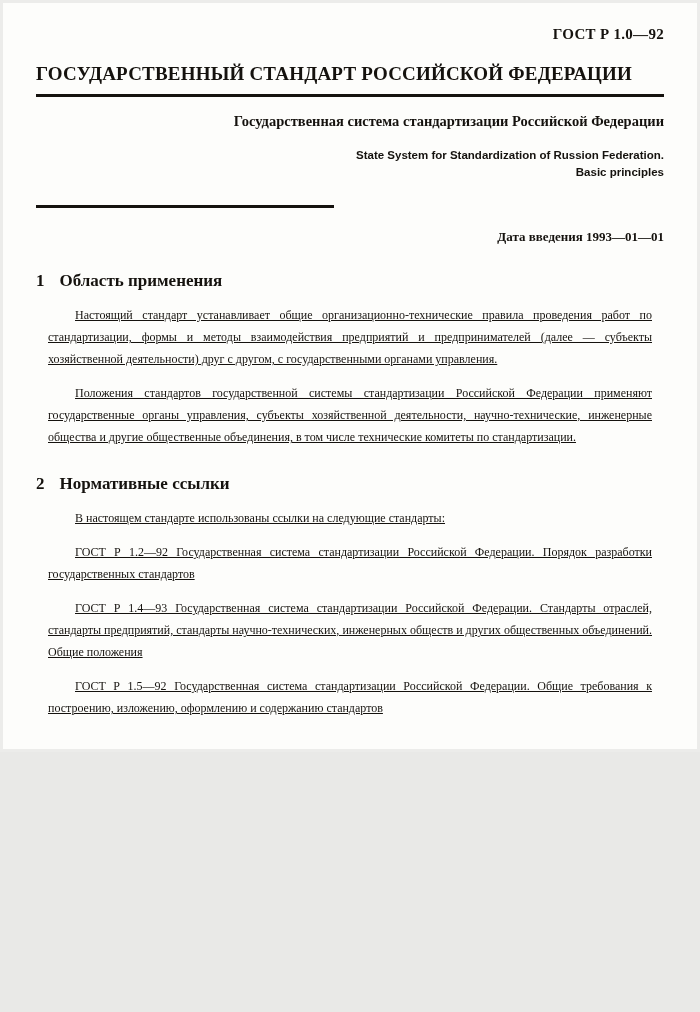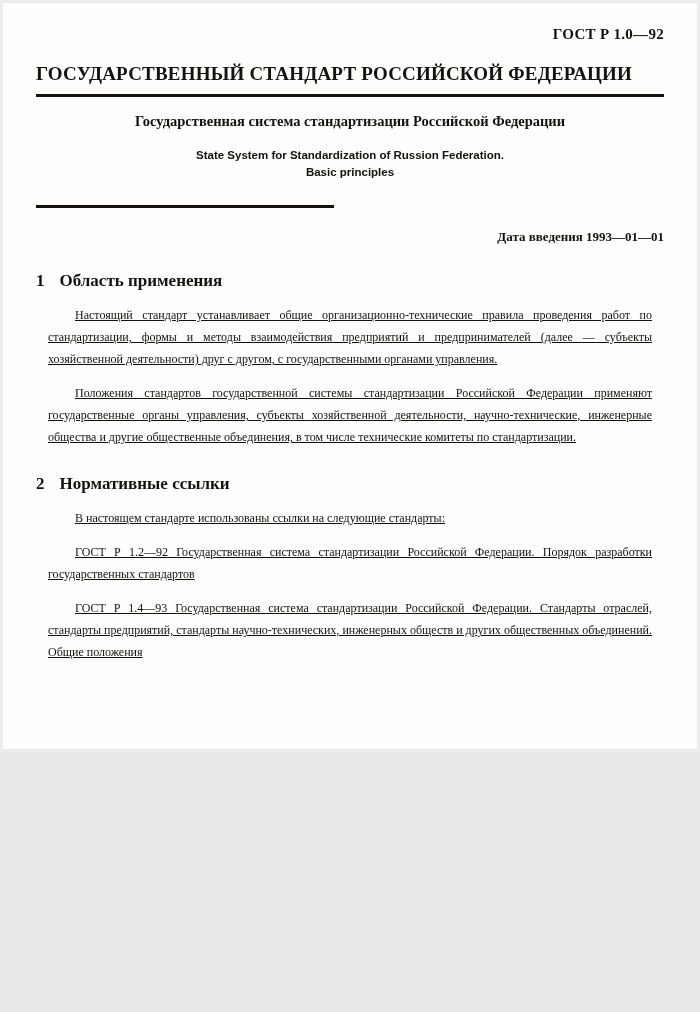--- a/index.html
+++ b/index.html
@@ -41,21 +41,21 @@
   }
   .rule-short {
     width: 298px;
     height: 3px;
     background: #15120e;
     border: none;
     margin: 24px 0 0 0;
   }
   .title-block {
     margin-top: 15px;
-    text-align: center;
+    text-align: right;
   }
   .tb-ru {
     font-weight: bold;
     font-size: 14.5px;
     line-height: 19px;
   }
   .tb-en {
     font-family: "Liberation Sans", "DejaVu Sans", sans-serif;
     font-weight: bold;
     font-size: 11.5px;
@@ -139,20 +139,21 @@
   </div>
 
   <h2 class="section-heading">
     <span class="h-num">2</span><span>Нормативные ссылки</span>
   </h2>
 
   <div class="body-text">
     <p>В настоящем стандарте использованы ссылки на следующие стандарты:</p>
     <p>ГОСТ Р 1.2—92 Государственная система стандартизации Российской Федерации. Порядок разработки государственных стандартов</p>
     <p>ГОСТ Р 1.4—93 Государственная система стандартизации Российской Федерации. Стандарты отраслей, стандарты предприятий, стандарты научно-технических, инженерных обществ и других общественных объединений. Общие положения</p>
+    <p>ГОСТ Р 1.5—92 Государственная система стандартизации Российской Федерации. Общие требования к построению, изложению, оформлению и содержанию стандартов</p>
   </div>
 
   <div class="footer-rule"></div>
 
   <div class="edition-note">Издание официальное</div>
 
   <div class="page-number">1</div>
 
 </div>
 

